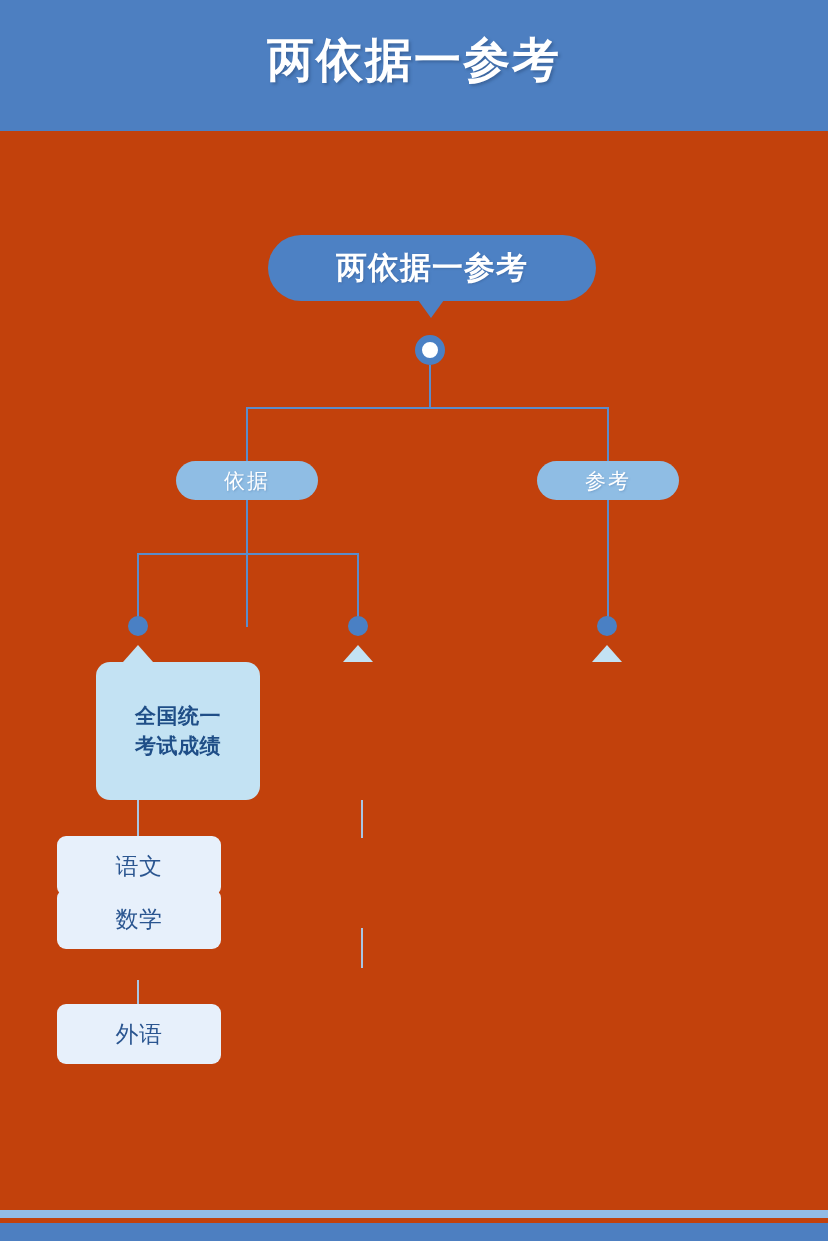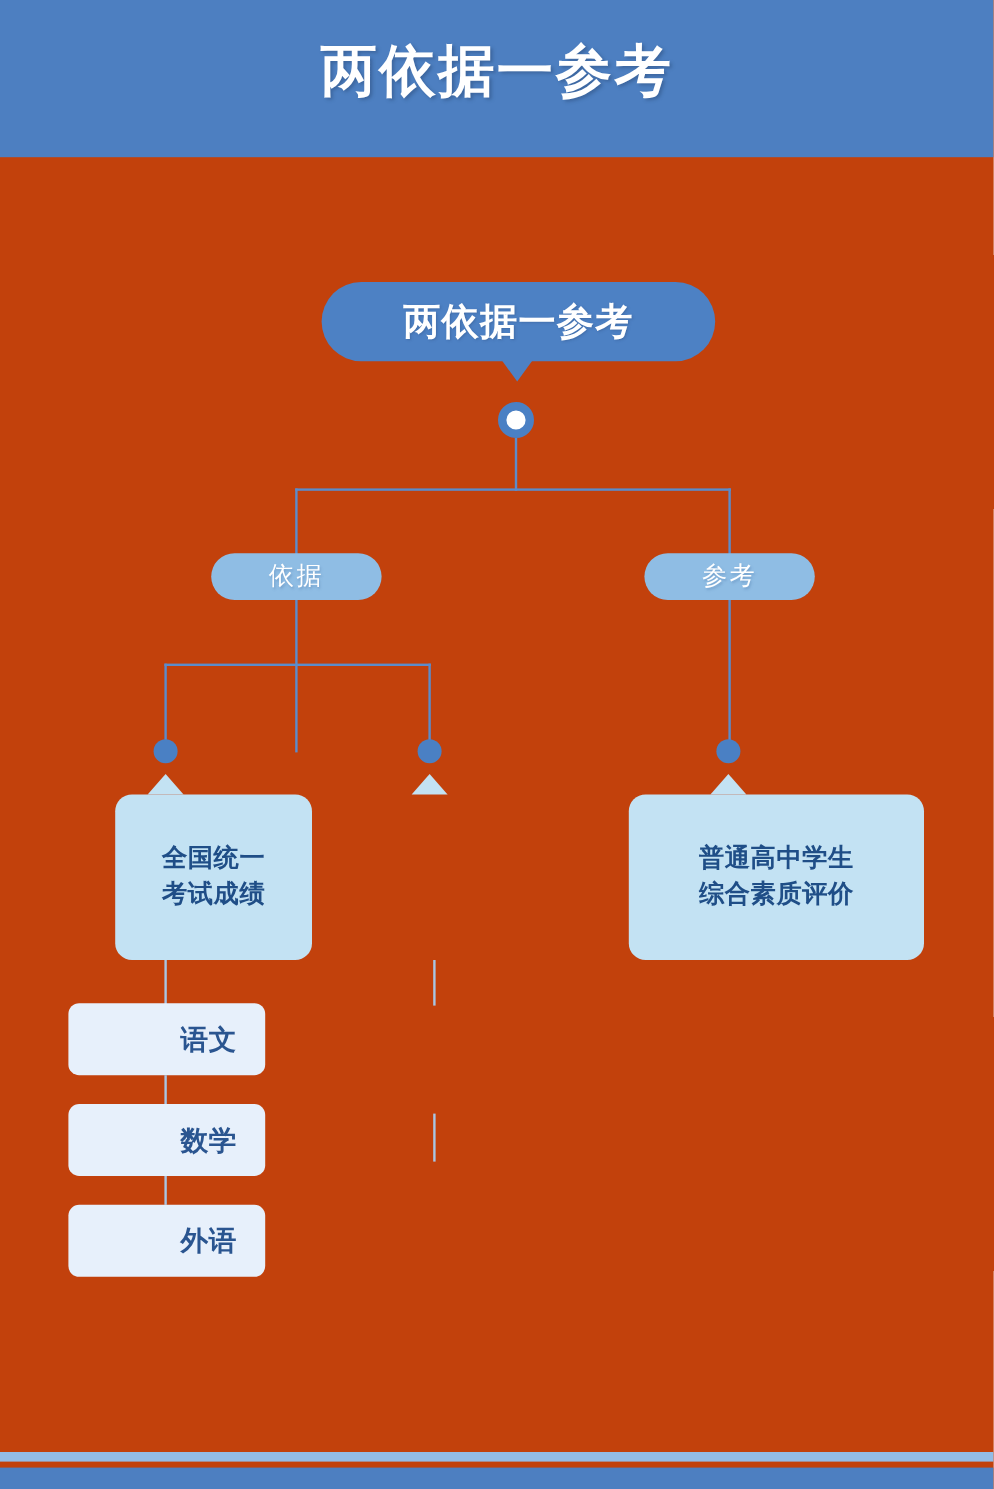--- a/index.html
+++ b/index.html
@@ -177,26 +177,25 @@
     position: absolute;
     left: 0;
     top: 0;
     width: 100%;
     height: 100%;
     display: flex;
     align-items: center;
     justify-content: center;
     text-align: center;
     font-size: 23px;
-    font-weight: bold;
+    font-weight: normal;
     color: #2a5590;
     line-height: 34px;
     white-space: pre-line;
     letter-spacing: 0.5px;
-    margin-left: 35px;
   }
 
   
   .footer-thin {
     position: absolute;
     left: 0;
     top: 1210px;
     width: 828px;
     height: 8px;
     background: #93bce6;
@@ -249,32 +248,28 @@
 
   <div class="card-notch" style="left:123px; top:645px;"></div>
   <div class="card" style="left:58px; top:662px; width:164px; height:138px;margin-left:38px;">
     <div class="card-label">全国统一
 考试成绩</div>
   </div>
 
   <div class="card-notch" style="left:343px; top:645px;"></div>
 
   <div class="card-notch" style="left:592px; top:645px;"></div>
-  <div class="card" style="left:524px; top:662px; width:246px; height:138px;">
-    <div class="card-label">普通高中学生
-综合素质评价</div>
-  </div>
 
   <div class="vline thin" style="left:137px; top:800px; height:38px;"></div>
   <div class="subbox" style="left:57px; top:836px; width:164px; height:60px;">
     <div class="subbox-label">语文</div>
   </div>
 
   <div class="vline thin" style="left:137px; top:896px; height:24px;"></div>
-  <div class="subbox" style="left:57px; top:920px; width:164px; height:60px;">
+  <div class="subbox" style="left:57px; top:889px; width:164px; height:60px;">
     <div class="subbox-label">数学</div>
   </div>
 
   <div class="vline thin" style="left:137px; top:980px; height:24px;"></div>
   <div class="subbox" style="left:57px; top:1004px; width:164px; height:60px;">
     <div class="subbox-label">外语</div>
   </div>
 
   <div class="vline thin" style="left:361px; top:800px; height:38px;"></div>
 

